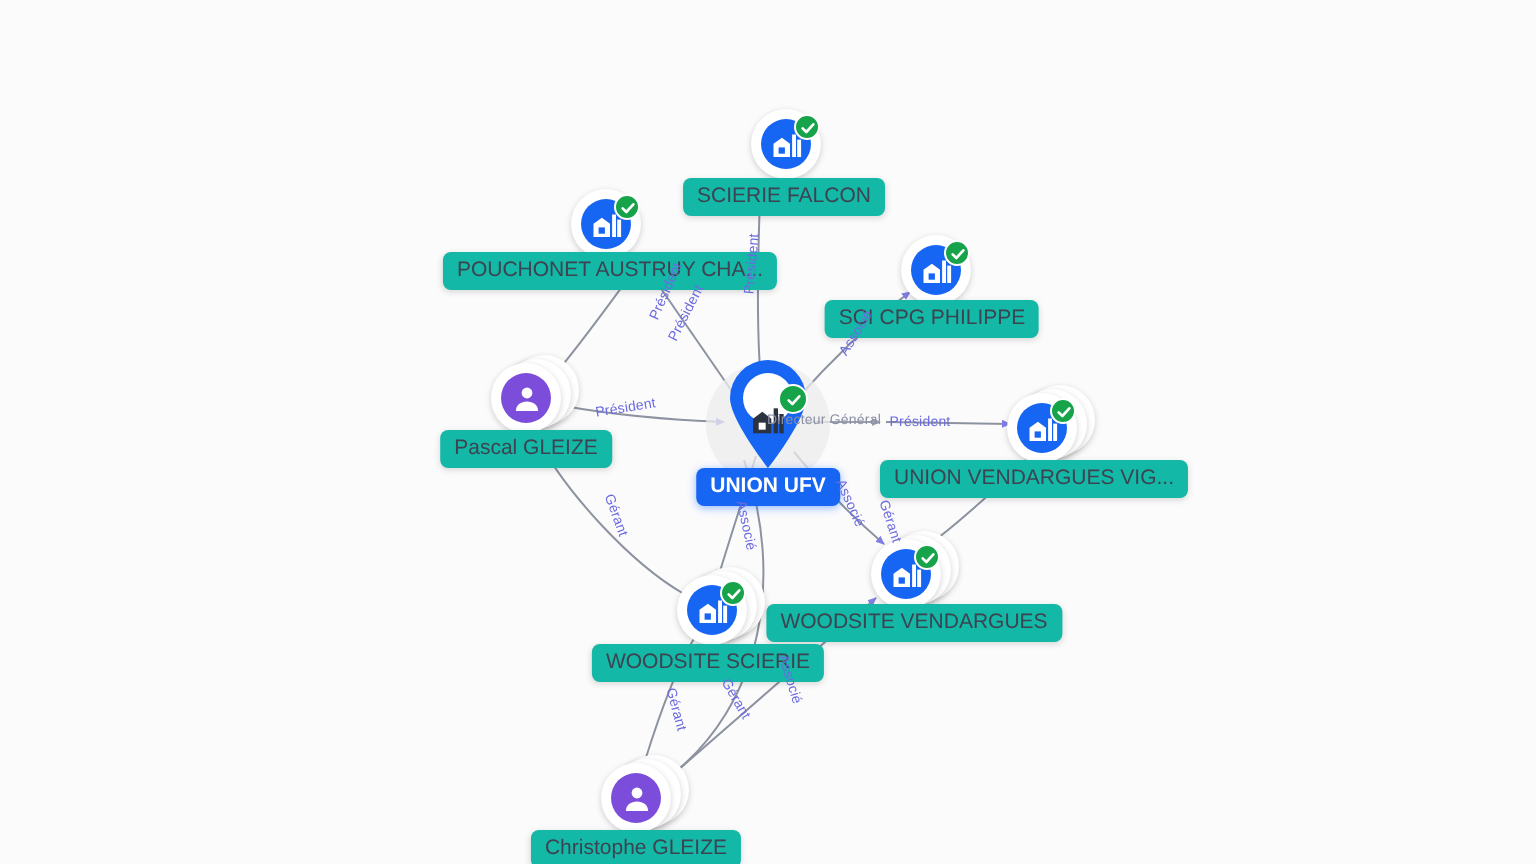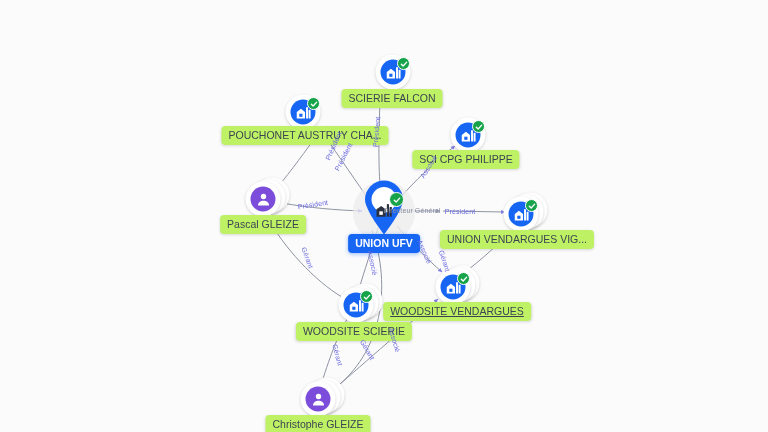--- a/index.html
+++ b/index.html
@@ -17,21 +17,21 @@
   .disc{position:absolute;left:50%;top:50%;transform:translate(-50%,-50%);
         border-radius:50%;display:flex;align-items:center;justify-content:center;}
   .ring{border-radius:50%;background:#fff;box-shadow:0 1px 3px rgba(0,0,0,.18);}
   .badge{position:absolute;border-radius:50%;background:#16a34a;
          display:flex;align-items:center;justify-content:center;
          border:1.5px solid #fff;box-sizing:border-box;}
   .badge svg{display:block;}
 
   
   .nlabel{position:absolute;transform:translateX(-50%);
-          background:#bef264;color:#3c4452;
+          background:#14b8a6;color:#3c4452;
           font-size:10.5px;line-height:13px;white-space:nowrap;
           padding:3px 7px;border-radius:4px;
           box-shadow:0 1px 3px rgba(0,0,0,.15);}
   .nlabel.sel{background:#1765f3;color:#ffffff;font-weight:700;
               box-shadow:0 1px 4px rgba(23,101,243,.45);}
   .halo{position:absolute;left:50%;top:50%;transform:translate(-50%,-50%);
         width:62px;height:62px;border-radius:50%;background:#ececec;opacity:.75;}
 
   
   .elabel{position:absolute;transform-origin:50% 50%;
@@ -173,21 +173,21 @@
           <rect x="18.8" y="8.4" width="2.6" height="11.6"></rect>
           <rect x="6.4" y="13.6" width="4.2" height="4.2" fill="#1765f3"></rect>
         </svg>
       </div>
       <div class="badge" style="width:13px;height:13px;left:50%;top:50%;margin-left:4px;margin-top:-15px;">
         <svg width="8" height="8" viewBox="0 0 24 24" fill="none" stroke="#fff" stroke-width="4" stroke-linecap="round" stroke-linejoin="round">
           <path d="M4 12.5 L9.5 18 L20 6.5"></path>
         </svg>
       </div>
     </div>
-    <div class="nlabel" style="left: 457px; top: 302px; text-decoration: underline;">WOODSITE VENDARGUES</div>
+    <div class="nlabel" style="left: 457px; top: 302px;">WOODSITE VENDARGUES</div>
     <div class="node" style="left: 356px; top: 305px;">
       <div class="ring" style="position:absolute;left:50%;top:50%;transform:translate(-50%,-50%) translate(9px,-4px);width:35px;height:35px;"></div>
       <div class="ring" style="position:absolute;left:50%;top:50%;transform:translate(-50%,-50%) translate(5px,-2px);width:35px;height:35px;"></div>
       <div class="ring" style="position:absolute;left:50%;top:50%;transform:translate(-50%,-50%);width:35px;height:35px;"></div>
       <div class="disc" style="width:25px;height:25px;background:#1765f3;">
         <svg width="18" height="18" viewBox="0 0 24 24" fill="#ffffff">
           <path d="M3 20V11.2L8.6 7.1L14 11.2V20z"></path>
           <rect x="15.4" y="5" width="2.6" height="15"></rect>
           <rect x="18.8" y="8.4" width="2.6" height="11.6"></rect>
           <rect x="6.4" y="13.6" width="4.2" height="4.2" fill="#1765f3"></rect>

